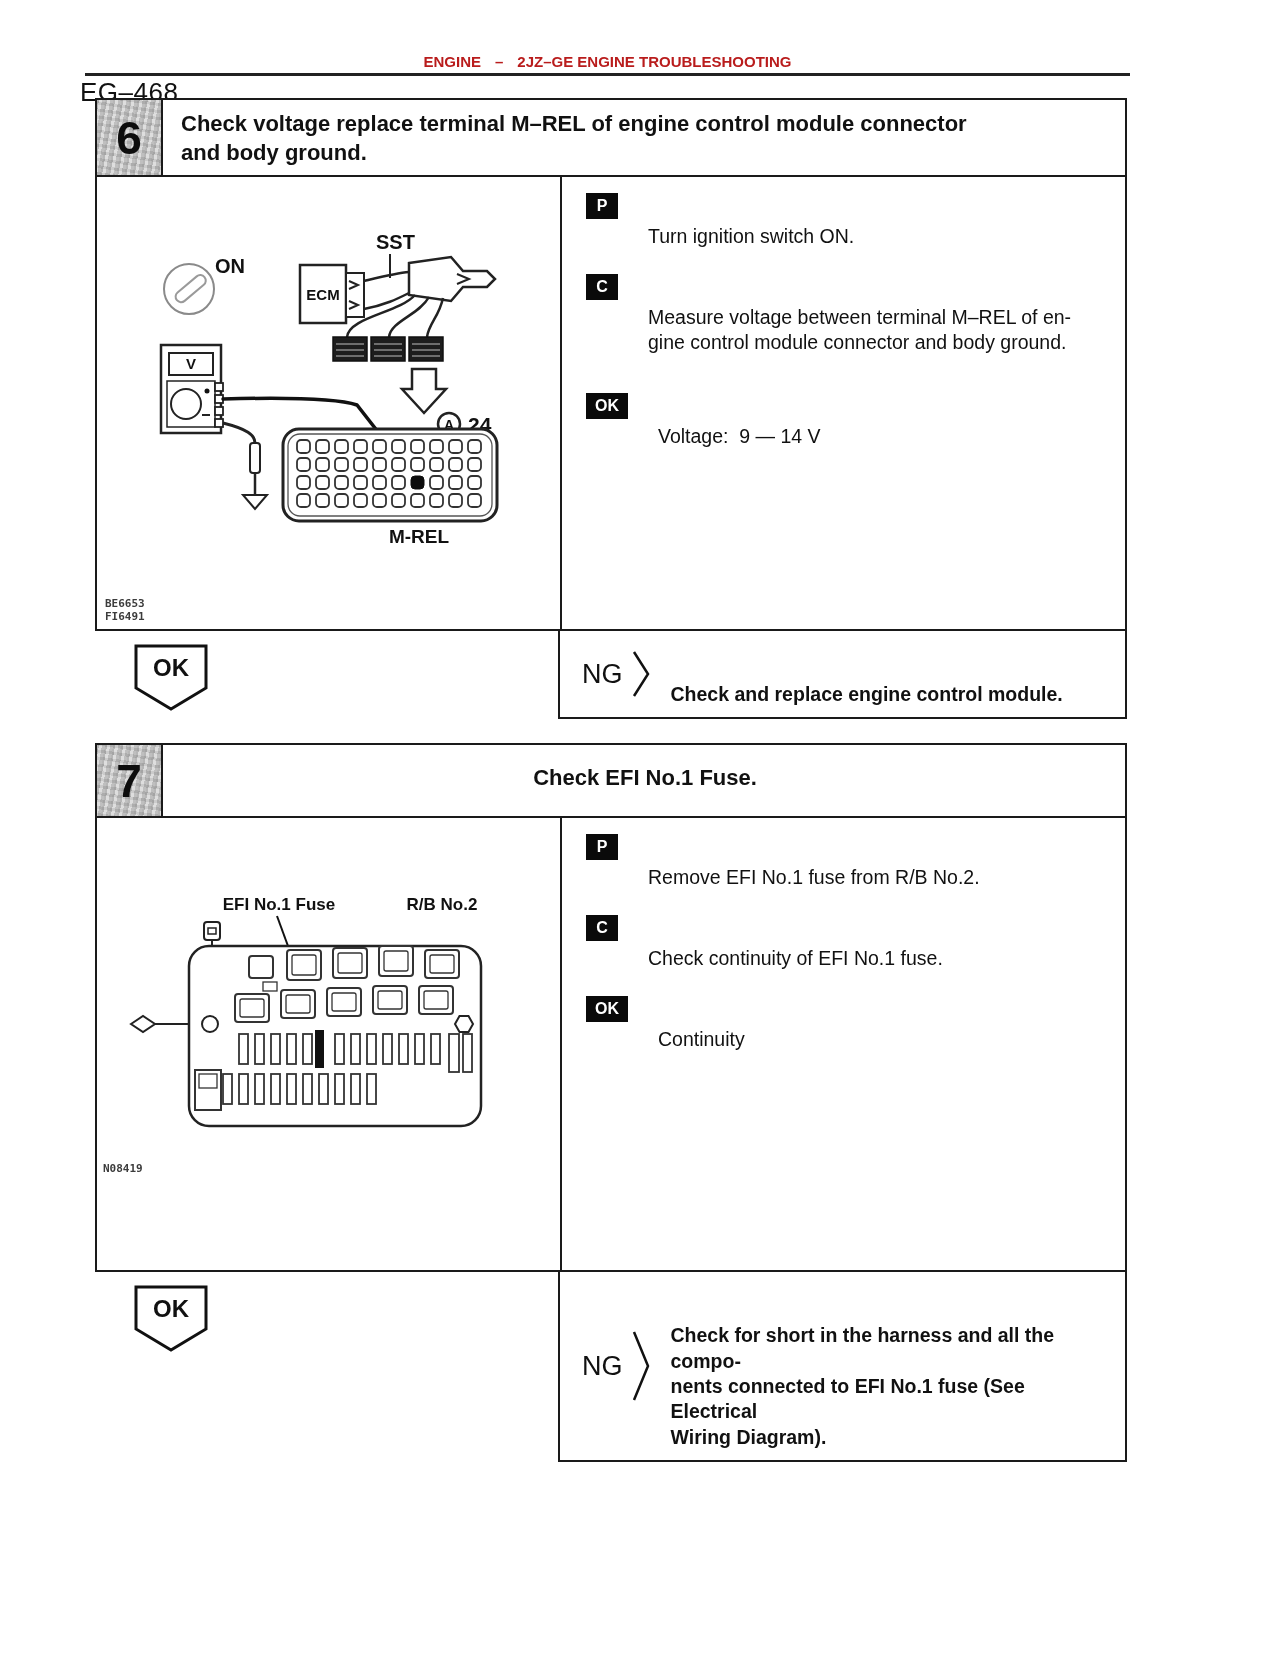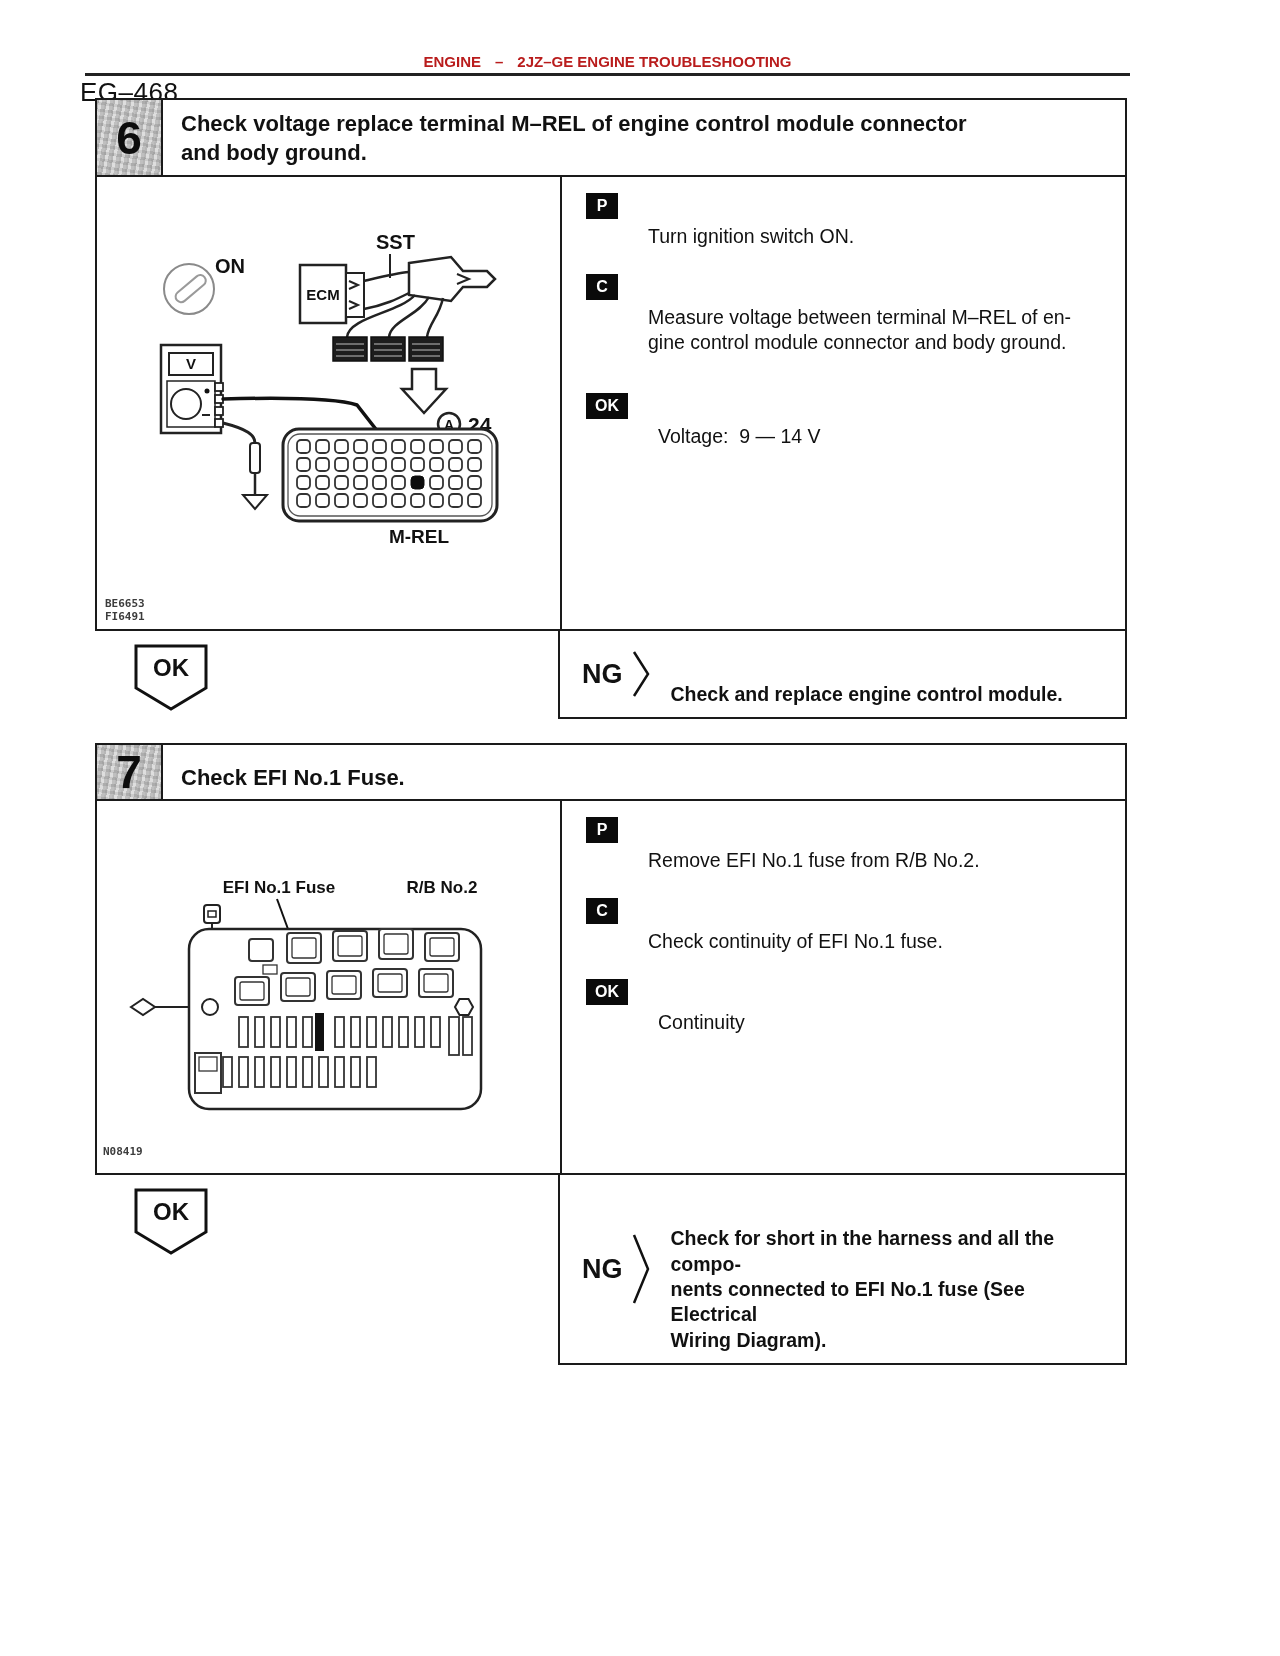--- a/index.html
+++ b/index.html
@@ -22,42 +22,42 @@
     background:
       repeating-linear-gradient(100deg, rgba(110,110,110,.28) 0 2px, rgba(255,255,255,.25) 2px 5px, rgba(140,140,140,.28) 5px 8px),
       repeating-linear-gradient(8deg, rgba(130,130,130,.22) 0 3px, rgba(235,235,235,.3) 3px 7px),
       #c9c9c9;
   }
   .step-title{flex:1;padding:9px 16px 8px 18px;font-size:22px;font-weight:bold;line-height:1.32;white-space:pre-line;}
 
   .content-row{display:flex;align-items:stretch;}
   .fig-cell{width:463px;flex:none;border-right:2.5px solid #1a1a1a;position:relative;overflow:hidden;}
   .fig-cell.h452{height:452px;}
-  .fig-cell.h372{height:372px;}
+  .fig-cell.h372{height:452px;}
   .instr-cell{flex:1;padding:16px 16px 10px 24px;}
 
   .instr{display:flex;align-items:flex-start;margin-bottom:25px;}
   .badge{
     background:#0a0a0a;color:#fff;font-weight:bold;font-size:16px;height:26px;min-width:32px;
     display:flex;align-items:center;justify-content:center;margin-right:30px;flex:none;margin-top:0;
     padding:0 4px;box-sizing:border-box;
   }
   .badge.ok{min-width:42px;}
   .itext{font-size:19.5px;line-height:1.28;white-space:pre-line;padding-top:1px;margin-top:30px;}
   .itext.bold{font-weight:normal;text-align:center;}
 
   .below{display:flex;align-items:flex-start;margin-bottom:24px;}
   .ok-zone{width:463px;flex:none;box-sizing:border-box;padding:12px 0 0 38px;}
   .ng-box{
     flex:1;border:2.5px solid #1a1a1a;border-top:none;display:flex;align-items:center;
     padding:10px 12px 10px 22px;box-sizing:border-box;background:#fff;
   }
   .ng-box.h64{min-height:64px;}
   .ng-box.h86{min-height:86px;}
-  .ng-label{font-size:27px;font-weight:bold;margin-right:8px;flex:none;}
+  .ng-label{font-size:27px;font-weight:normal;margin-right:8px;flex:none;}
   .ng-chev{flex:none;margin-right:16px;display:flex;}
   .ng-text{font-size:19.5px;font-weight:bold;line-height:1.3;white-space:pre-line;margin-top:41px;}
 
   svg text{font-family:"Liberation Sans",sans-serif;fill:#111;}
   svg text.code{font-family:"DejaVu Sans Mono",monospace;fill:#3c3c3c;}
   .fig-svg{display:block;}
 </style>
 </head>
 <body>
 
@@ -240,21 +240,21 @@
             <polyline points="3,1 17,23 3,45" fill="none" stroke="#111" stroke-width="2.5"></polyline>
           </svg>
       </div>
       <div class="ng-text">Check and replace engine control module.</div>
     </div>
   </div>
 
   <div class="step-box">
     <div class="title-row">
       <div class="step-num">7</div>
-      <div class="step-title" style="padding-top:18px;padding-bottom:7px;">Check EFI No.1 Fuse.</div>
+      <div class="step-title" style="padding-top:18px;padding-bottom:24px;text-align:center;">Check EFI No.1 Fuse.</div>
     </div>
     <div class="content-row">
 
       <div class="fig-cell h372">
         <svg class="fig-svg" width="461" height="372" viewBox="0 0 461 372">
           <text x="182" y="92" font-size="17" font-weight="bold" text-anchor="middle">EFI No.1 Fuse</text>
           <text x="345" y="92" font-size="17" font-weight="bold" text-anchor="middle">R/B No.2</text>
 
           <g stroke="#222" fill="#fff">
             <rect x="107" y="104" width="16" height="18" rx="3" stroke-width="2"></rect>

